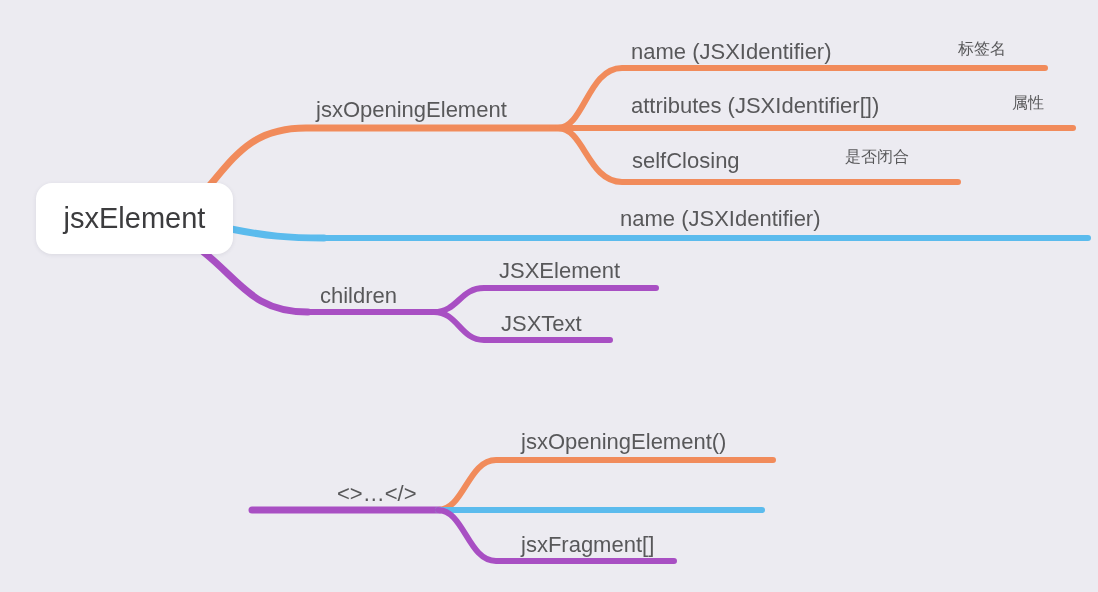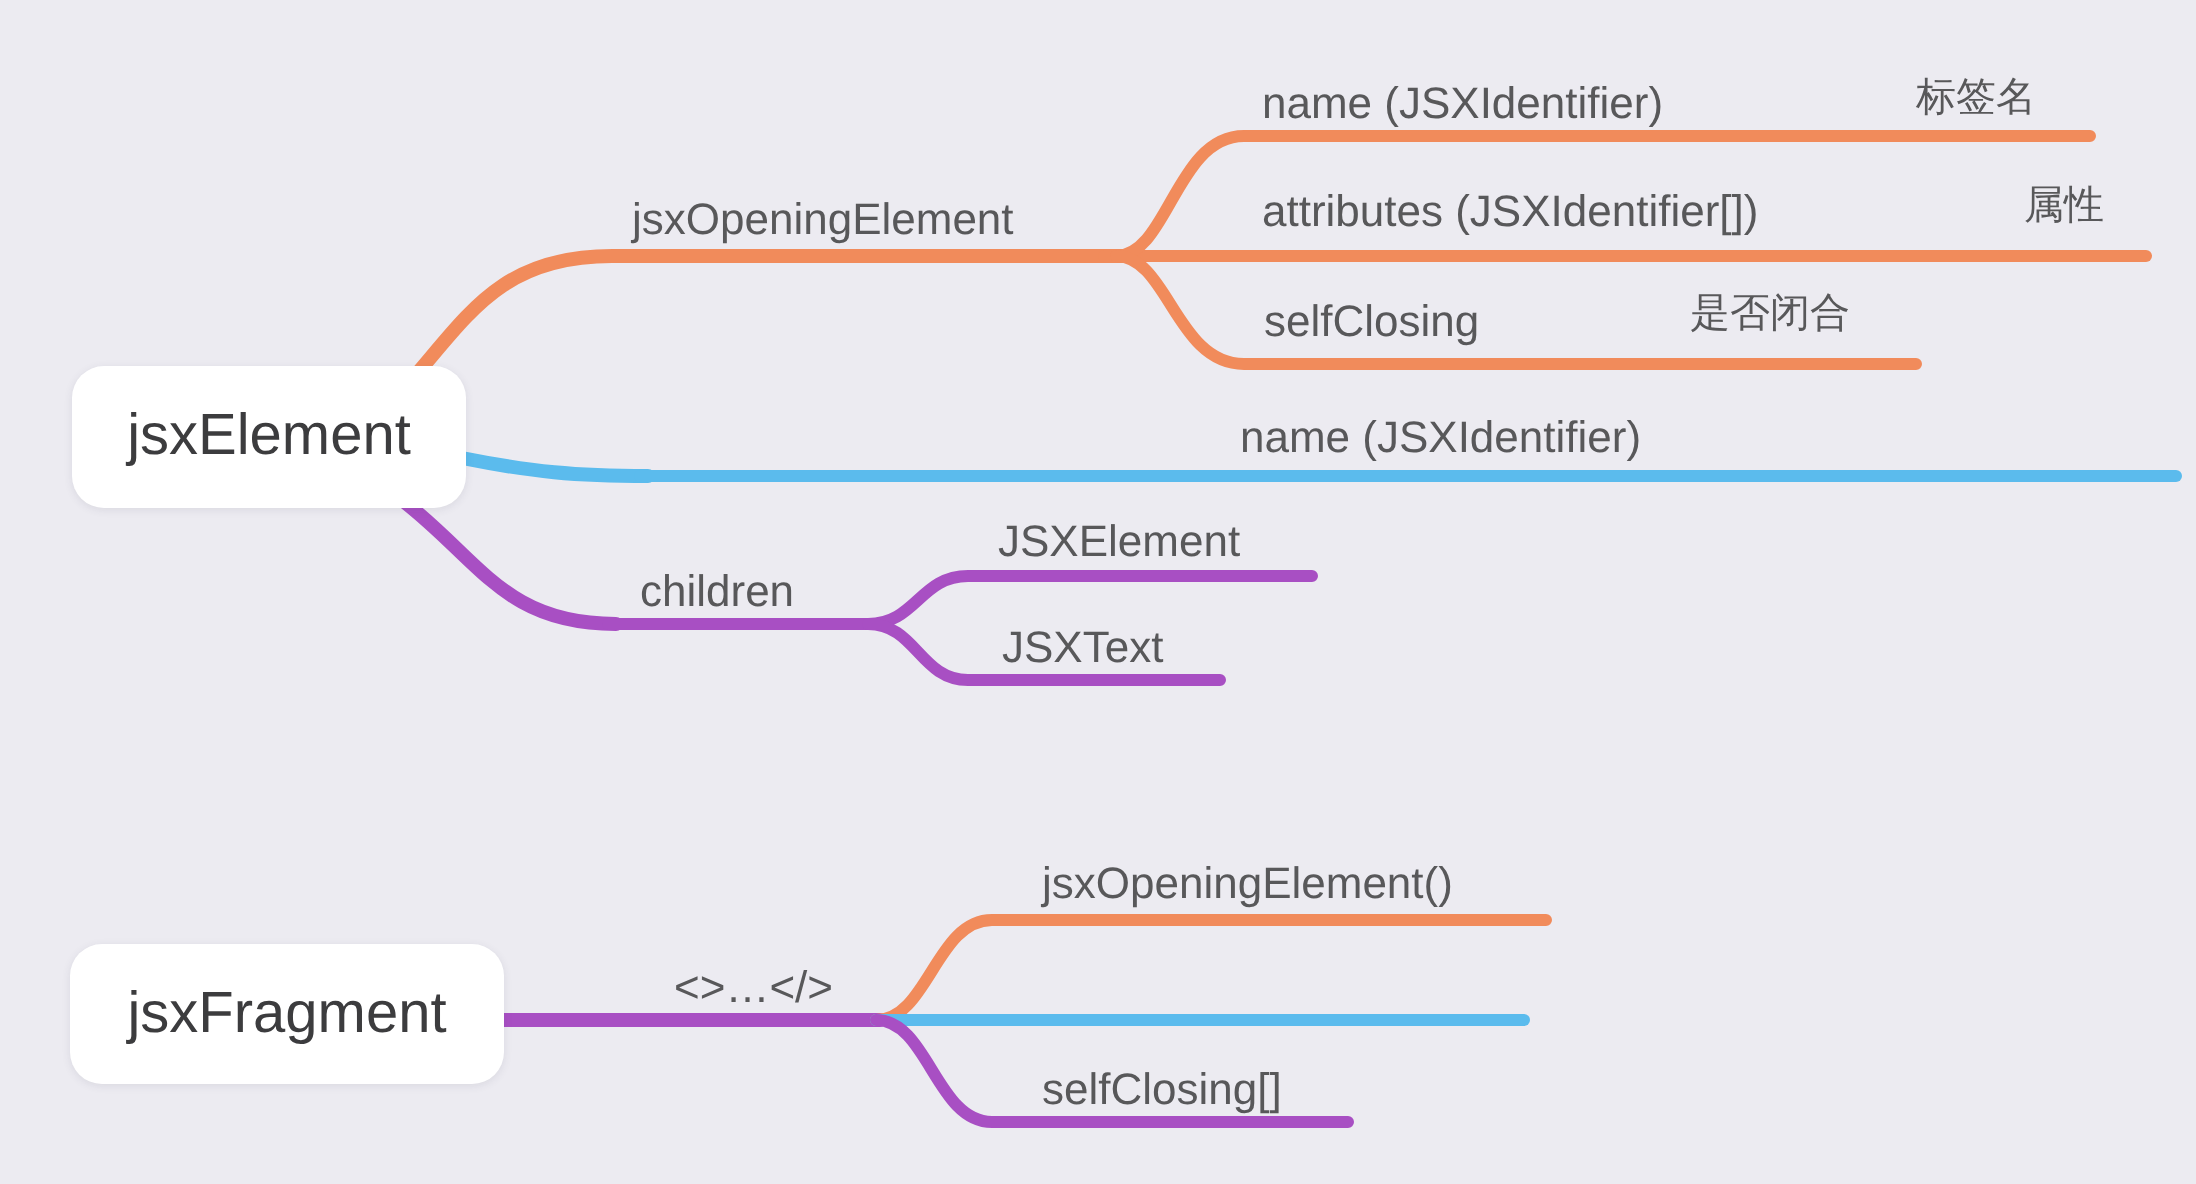--- a/index.html
+++ b/index.html
@@ -25,21 +25,21 @@
     font-size:29px; color:var(--root-text);
     box-shadow:0 1px 4px rgba(60,60,90,0.10);
     cursor:default;
   }
   .lbl{
     position:absolute; z-index:2;
     font-size:22px; color:var(--label);
     white-space:nowrap; line-height:26px;
     cursor:default;
   }
-  .lbl.cjk{font-size:20px;}
+  .lbl.cjk{font-size:16px;}
 </style>
 </head>
 <body>
 
 <div class="canvas">
 
   <svg class="links" width="1098" height="592" viewBox="0 0 1098 592">
 
     <path class="orange thick" d="M 204 192 C 234 158 250 128 306 128 L 562 128"></path>
     <path class="orange" d="M 552 128 L 1073 128"></path>
@@ -56,35 +56,32 @@
 
     <path class="purple thick" d="M 252 510 L 440 510"></path>
     <path class="orange" d="M 438 510 C 464 510 468 460 496 460 L 773 460"></path>
     <path class="blue" d="M 438 510 L 762 510"></path>
     <path class="purple" d="M 438 510 C 464 510 468 561 496 561 L 674 561"></path>
   </svg>
 
   <div class="root-node" style="left:36px; top:183px; width:197px; height:71px;">
     <span>jsxElement</span>
   </div>
-  <div class="root-node" style="left:35px; top:472px; width:217px; height:70px;">
-    <span>jsxFragment</span>
-  </div>
 
   <div class="lbl" style="left:316px; top:97px;">jsxOpeningElement</div>
   <div class="lbl" style="left:631px; top:39px;">name (JSXIdentifier)</div>
   <div class="lbl cjk" style="left:958px; top:36px;">标签名</div>
   <div class="lbl" style="left:631px; top:93px;">attributes (JSXIdentifier[])</div>
   <div class="lbl cjk" style="left:1012px; top:90px;">属性</div>
   <div class="lbl" style="left:632px; top:148px;">selfClosing</div>
   <div class="lbl cjk" style="left:845px; top:144px;">是否闭合</div>
 
   <div class="lbl" style="left:620px; top:206px;">name (JSXIdentifier)</div>
 
   <div class="lbl" style="left:320px; top:283px;">children</div>
   <div class="lbl" style="left:499px; top:258px;">JSXElement</div>
   <div class="lbl" style="left:501px; top:311px;">JSXText</div>
 
   <div class="lbl" style="left:337px; top:481px;">&lt;&gt;…&lt;/&gt;</div>
   <div class="lbl" style="left:521px; top:429px;">jsxOpeningElement()</div>
-  <div class="lbl" style="left:521px; top:532px;">selfClosing[]</div>
+  <div class="lbl" style="left:521px; top:532px;">jsxFragment[]</div>
 
 </div>
 
 </body></html>

